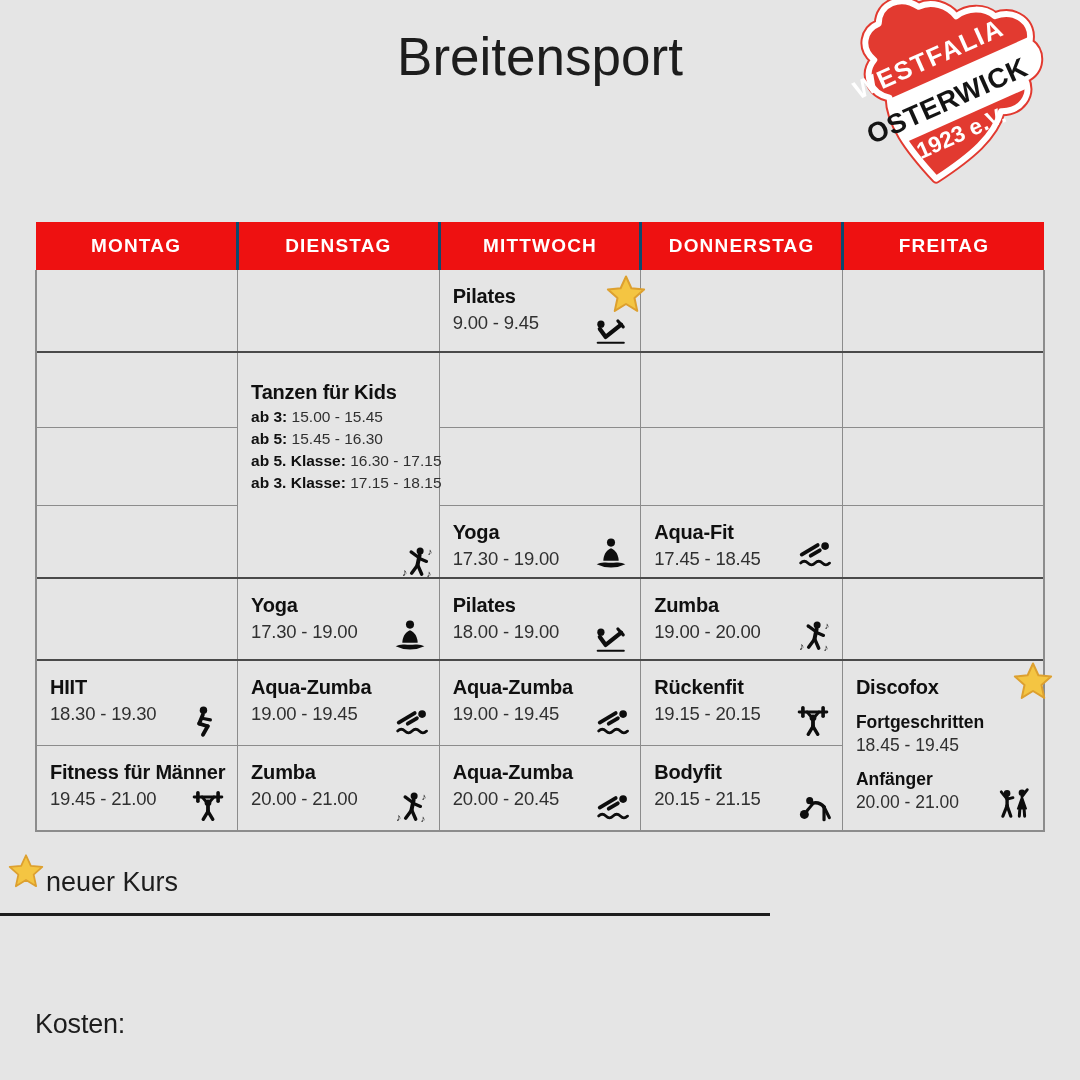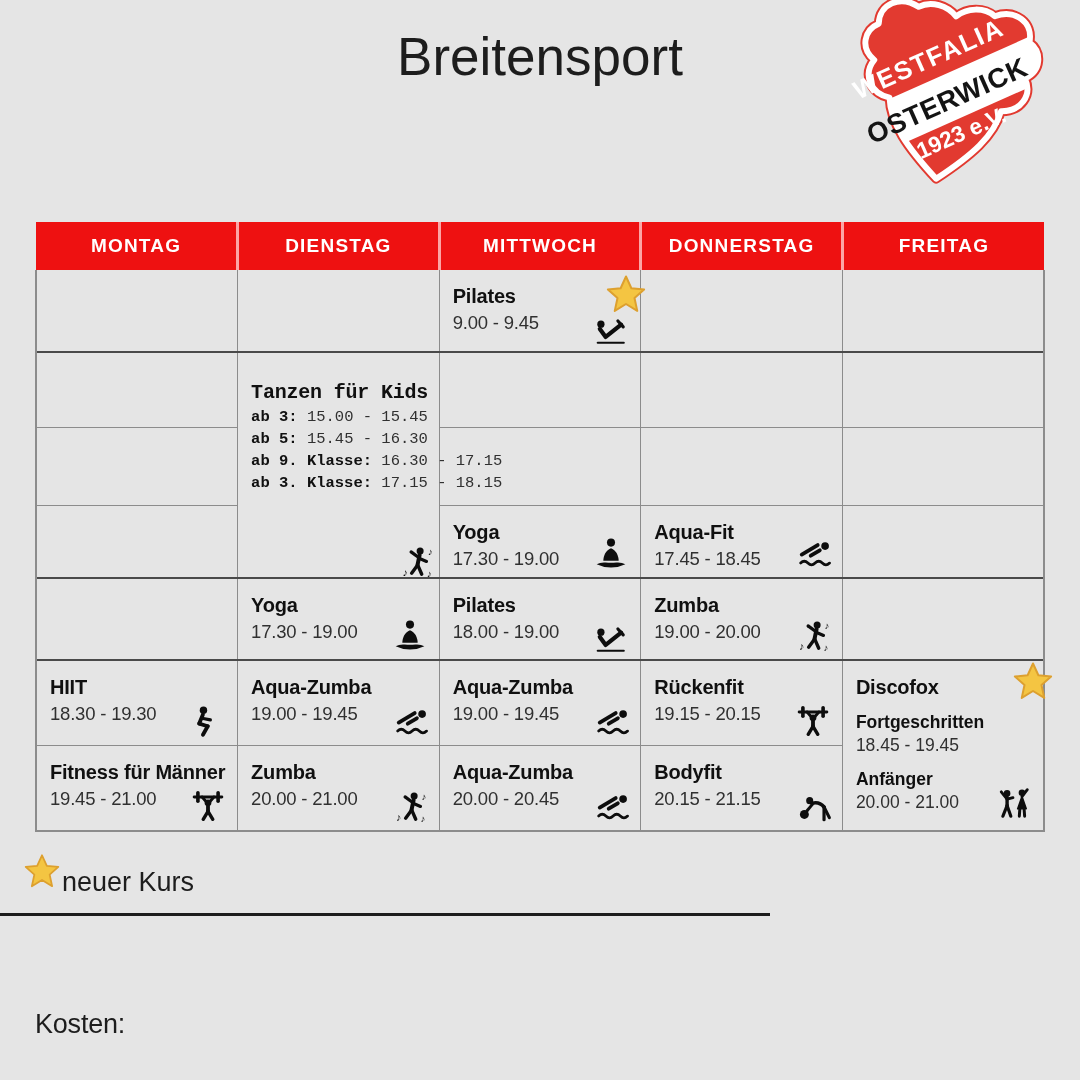--- a/index.html
+++ b/index.html
@@ -15,31 +15,31 @@
   .titles{position:absolute; top:26px; left:0; width:100%; text-align:center;}
   .title-1{font-size:53px; font-weight:400; letter-spacing:0; color:#1d1d1d;}
   .title-2{font-size:57px; font-weight:800; margin-top:12px; letter-spacing:-1px; color:#0f0f0f;}
   .logo{position:absolute; top:0px; right:28px; width:212px; height:202px;}
 
   
   table.schedule{position:absolute; top:222px; left:35px; width:1010px;
                  border-collapse:collapse; table-layout:fixed;}
   .schedule th{background:var(--red); color:#fff; font-size:19px; font-weight:700;
                letter-spacing:1.2px; height:48px; border:none; }
-  .schedule th + th{border-left:3px solid #fca5a5;}
+  .schedule th + th{border-left:3px solid #0c4a6e;}
   .schedule td{border:1px solid var(--grid); vertical-align:top; position:relative;
                padding:15px 8px 4px 13px;}
   .schedule td:first-child{border-left-width:2px;}
   .schedule td.col-last{border-right-width:2px;}
   tr.r1{height:82px;} tr.r2{height:75px;} tr.r3{height:78px;} tr.r4{height:73px;}
   tr.r5{height:82px;} tr.r6{height:85px;} tr.r7{height:86px;}
   tr.r1 td{border-top:none;}
   tr.dark td{border-top:2px solid var(--grid-dark);}
   tr.r7 td{border-bottom-width:2px;}
-  td.cell-tanzen{padding-top:28px;font-family:Liberation Mono, monospace;}
+  td.cell-tanzen{padding-top:28px;}
   td.cell-discofox{border-bottom-width:2px;margin-left:44px;}
 
   .ctitle{font-size:20px; font-weight:700; color:#101010; letter-spacing:-0.2px;}
   .ctime{font-size:18.5px; color:#303030; margin-top:4px; letter-spacing:-0.2px;}
   .slot{font-size:15.5px; color:#303030; margin-top:4px; white-space:nowrap;}
   .slot b{color:#101010;}
   .dlevel{font-size:17.5px; font-weight:700; color:#101010; margin-top:13px;}
   .dtime{font-size:17.5px; color:#303030; margin-top:2px;}
 
   
@@ -51,21 +51,21 @@
   .pos-star-discofox{top:0px; right:-10px; z-index:2;}
   .pos-pilates1{right:12px; bottom:4px;}
   .pos-tanzen{right:4px; bottom:-2px;}
   .pos-yoga{right:12px; bottom:7px;}
   .pos-swim{right:10px; bottom:7px;}
   .pos-squat{right:16px; bottom:6px;}
   .pos-barbell{right:12px; bottom:7px;}
   .pos-couple{right:12px; bottom:9px;}
 
   
-  .legend{position:absolute; top:853px; left:24px; display:flex; align-items:flex-start;}
+  .legend{position:absolute; top:853px; left:8px; display:flex; align-items:flex-start;}
   .legend-star{width:36px; height:36px;}
   .legend-label{font-size:27px; color:#1d1d1d; margin-left:2px; margin-top:14px; font-weight:400;}
   .divider{position:absolute; top:913px; left:0; width:770px; height:3px; background:#1d1d1d;}
   .costs{position:absolute; top:931px; left:35px; font-size:27px; line-height:37.5px;
          color:#1d1d1d; white-space:pre-wrap; font-weight:400; letter-spacing:-0.2px;}
 </style>
 </head>
 <body>
 
 <svg width="0" height="0" style="position:absolute" aria-hidden="true">
@@ -192,21 +192,21 @@
         </td>
         <td class="empty"></td>
         <td class="empty col-last"></td>
       </tr>
       <tr class="r2 dark">
         <td class="empty"></td>
         <td class="cell-tanzen" rowspan="3">
           <div class="ctitle">Tanzen für Kids</div>
           <div class="slot"><b>ab 3:</b> <span>15.00 - 15.45</span></div>
           <div class="slot"><b>ab 5:</b> <span>15.45 - 16.30</span></div>
-          <div class="slot"><b>ab 9. Klasse:</b> <span>16.30 - 17.15</span></div>
+          <div class="slot"><b>ab 5. Klasse:</b> <span>16.30 - 17.15</span></div>
           <div class="slot"><b>ab 3. Klasse:</b> <span>17.15 - 18.15</span></div>
           <svg class="icon ic-32 pos-tanzen" viewBox="0 0 32 32">
               <use href="#i-dance"></use>
             </svg>
         </td>
         <td class="empty"></td>
         <td class="empty"></td>
         <td class="empty col-last"></td>
       </tr>
       <tr class="r3">

